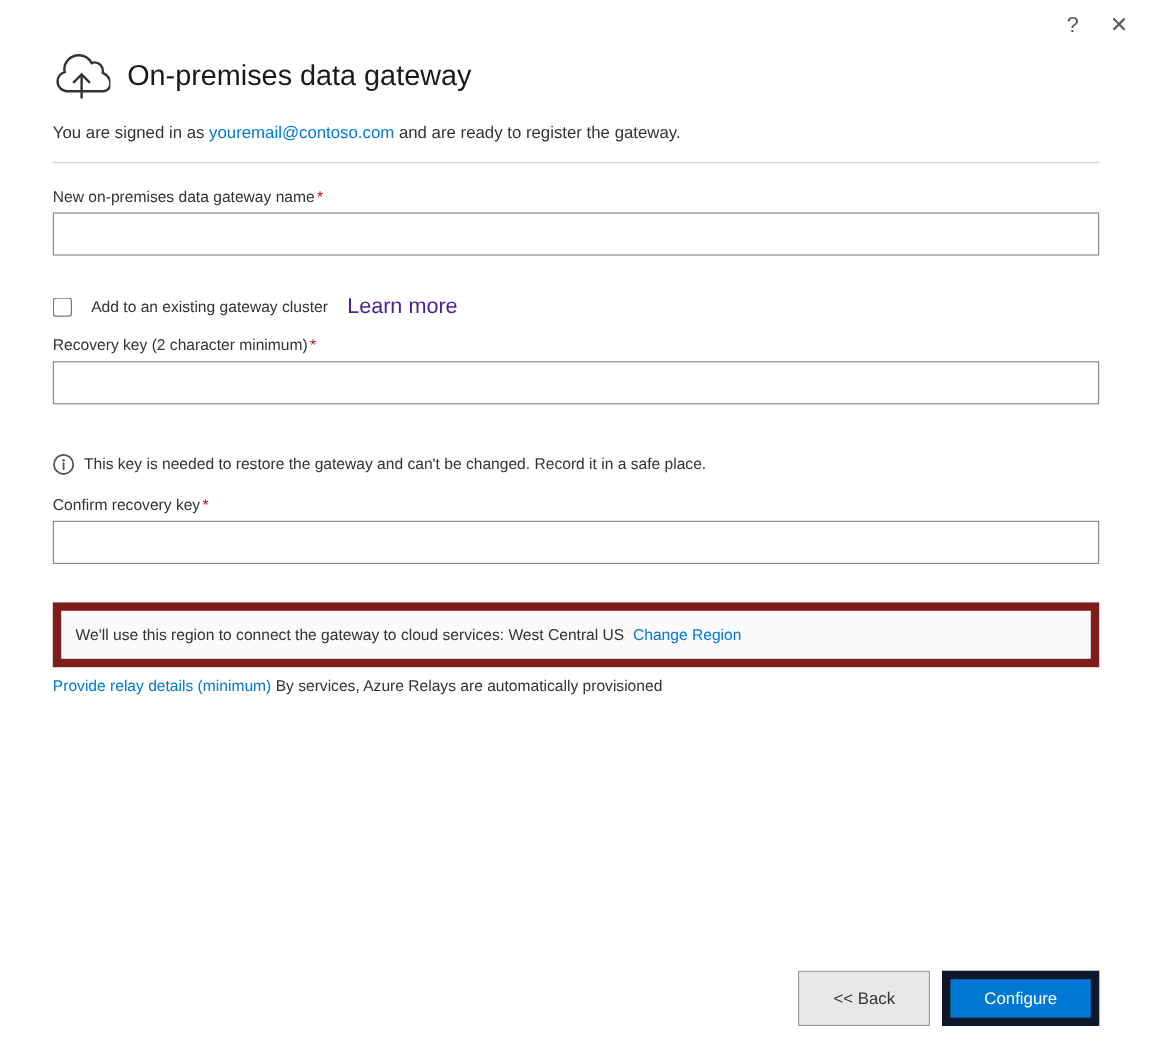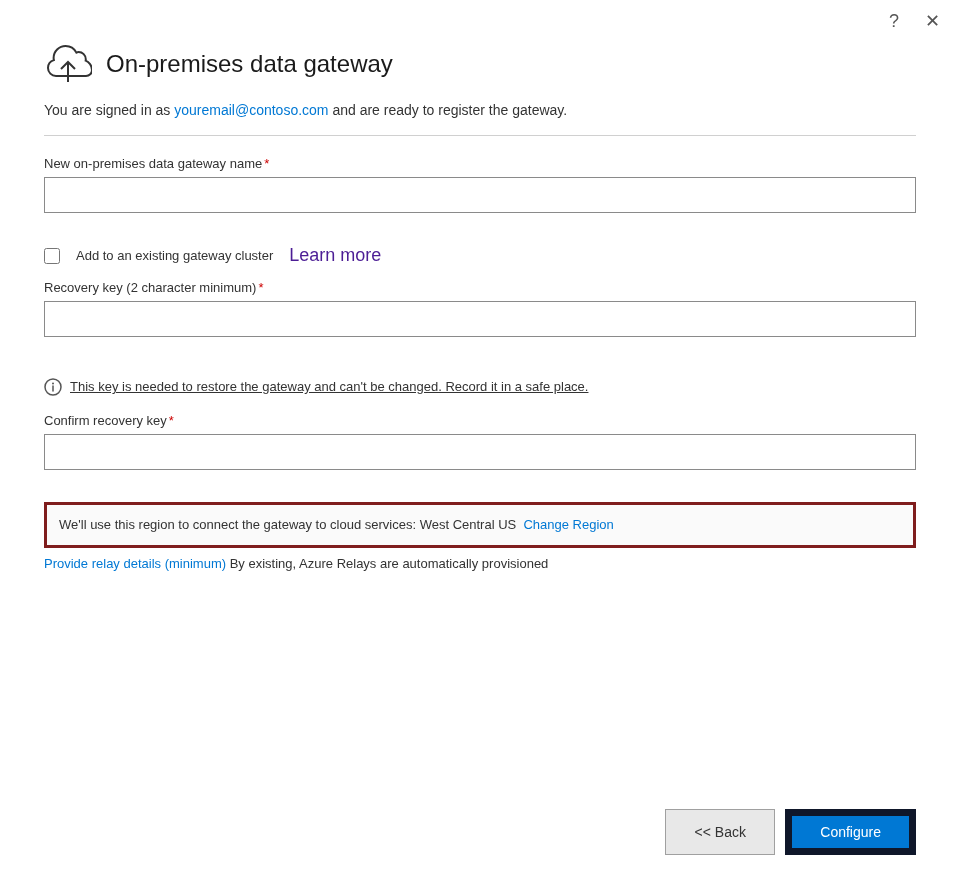--- a/index.html
+++ b/index.html
@@ -155,25 +155,24 @@
       width: 18px;
       height: 18px;
       flex-shrink: 0;
       margin-top: 1px;
     }
 
     .info-text {
       font-size: 13px;
       color: #333;
       line-height: 1.5;
-      text-decoration: underline;
     }
 
     .region-box {
-      border: 3px solid #7f1d1d;
+      border: 7px solid #7f1d1d;
       background: #fafafa;
       padding: 10px 12px;
       margin-bottom: 8px;
       font-size: 13px;
       color: #333;
       line-height: 1.6;
     }
 
     .region-link {
       color: #0078d4;
@@ -282,21 +281,21 @@
       <input type="password" class="text-input" placeholder="" style="">
     </div>
 
     <div class="region-box">
       <span>We'll use this region to connect the gateway to cloud services: West Central US</span>
       &nbsp;<a class="region-link" href="#">Change Region</a>
     </div>
 
     <div class="relay-row">
       <a class="relay-link" href="#">Provide relay details (minimum)</a>
-      <span> <span>By existing, Azure Relays are automatically provisioned</span></span>
+      <span> <span>By services, Azure Relays are automatically provisioned</span></span>
     </div>
 
   </div>
 
   <div class="footer">
     <button class="btn-back">&lt;&lt; Back</button>
     <button class="btn-configure">Configure</button>
   </div>
 
 </div>

